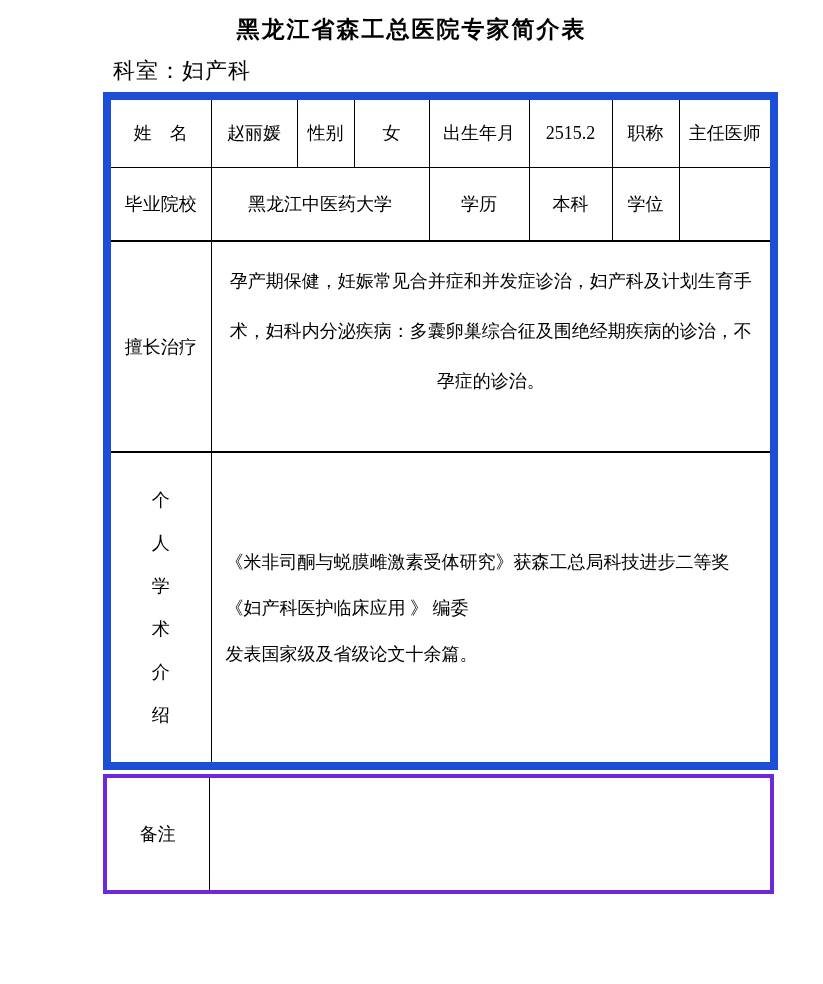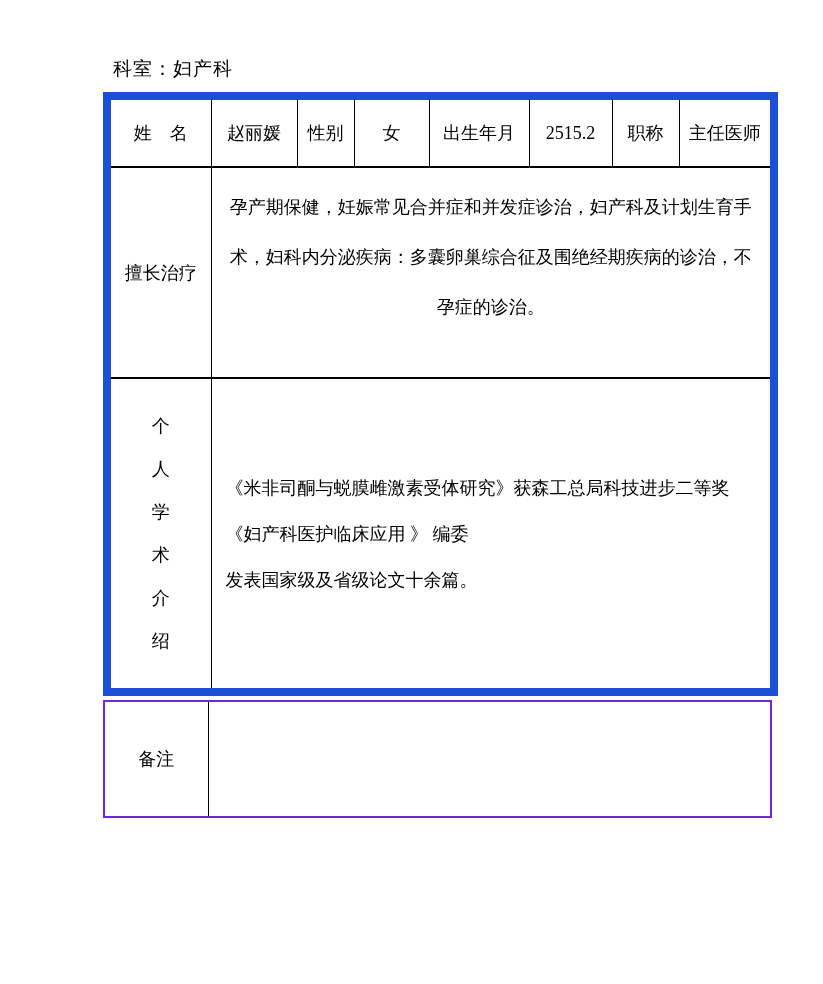--- a/index.html
+++ b/index.html
@@ -19,21 +19,21 @@
     width: 100%;
     text-align: center;
     font-size: 23px;
     font-weight: bold;
     letter-spacing: 2px;
   }
   .dept-line {
     position: absolute;
     top: 56px;
     left: 113px;
-    font-size: 19px;
+    font-size: 22px;
     letter-spacing: 1px;
     text-align: center;
   }
   .tables {
     position: absolute;
     top: 92px;
     left: 103px;
     width: 667px;
   }
   table.info {
@@ -70,36 +70,37 @@
     text-align: left !important;
     padding-left: 14px !important;
     padding-right: 8px !important;
     border-radius: 24px;
   }
   .academic-cell .line { line-height: 46px; }
   table.remarks {
     border-collapse: collapse;
     table-layout: fixed;
     width: 667px;
-    border: 2px solid #6d28d9;
+    border: 4px solid #6d28d9;
     margin-top: 4px;
   }
   table.remarks td {
     border: 1px solid #000;
     font-size: 18px;
     text-align: center;
     vertical-align: middle;
     padding: 0;
   }
 </style>
 </head>
 <body>
 
 <div class="page">
 
+  <div class="doc-title">黑龙江省森工总医院专家简介表</div>
 
   <div class="dept-line">科室：妇产科</div>
 
   <div class="tables">
 
     <table class="info">
       <colgroup>
         <col style="width:104px">
           <col style="width:86px">
           <col style="width:57px">
@@ -112,20 +113,28 @@
       <tbody>
           <tr style="height:71px">
         <td>姓　名</td>
         <td>赵丽媛</td>
         <td>性别</td>
         <td>女</td>
         <td>出生年月</td>
         <td>2515.2</td>
         <td>职称</td>
         <td>主任医师</td>
+      </tr>
+      <tr style="height:74px">
+        <td>毕业院校</td>
+        <td colspan="3">黑龙江中医药大学</td>
+        <td>学历</td>
+        <td>本科</td>
+        <td>学位</td>
+        <td></td>
       </tr>
       <tr class="thick-top" style="height:211px">
         <td>擅长治疗</td>
         <td colspan="7" class="expertise-cell">孕产期保健，妊娠常见合并症和并发症诊治，妇产科及计划生育手术，妇科内分泌疾病：多囊卵巢综合征及围绝经期疾病的诊治，不孕症的诊治。</td>
       </tr>
       <tr class="thick-top" style="height:314px">
         <td>
           <div class="academic-label">
             <span>个</span>
             <span>人</span>

